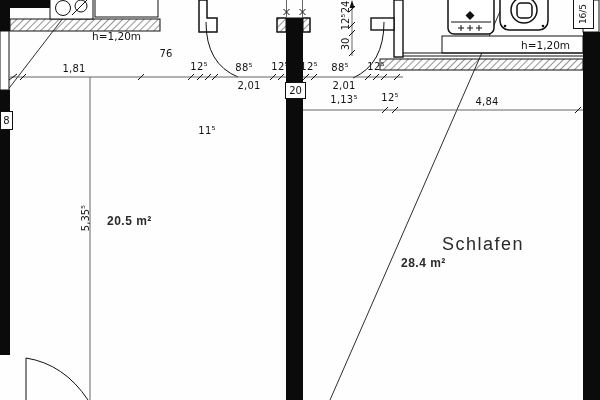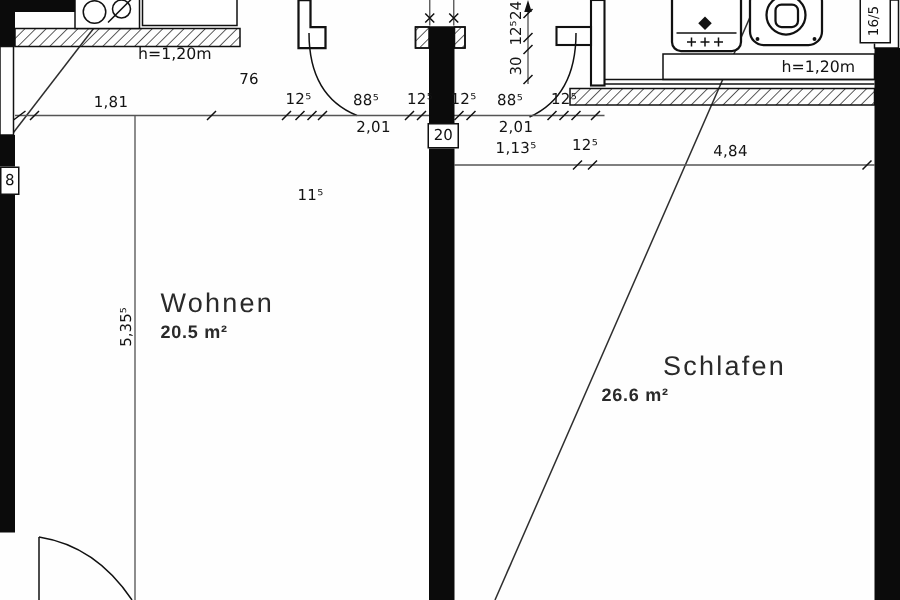--- a/index.html
+++ b/index.html
@@ -109,24 +109,23 @@
     <g fill="#0b0b0b">
       <rect x="0" y="0" width="50" height="8"></rect>
       <rect x="0" y="0" width="10" height="31"></rect>
       <rect x="0" y="31" width="9" height="59" fill="#fff" stroke="#111"></rect>
       <rect x="0" y="90" width="10" height="265"></rect>
       <rect x="286" y="18" width="17" height="382"></rect>
       <rect x="583" y="32" width="17" height="368"></rect>
     </g>
   </svg>
 
-  <div class="lbl room-name" style="left:107px;top:192px;">Wohnen</div>
   <div class="lbl room-area" style="left:107px;top:214px;">20.5 m²</div>
   <div class="lbl room-name" style="left:398px;top:234px;padding-left:44px;">Schlafen</div>
-  <div class="lbl room-area" style="left:401px;top:256px;">26.6 m²</div>
+  <div class="lbl room-area" style="left:401px;top:256px;">28.4 m²</div>
 
   <div class="lbl hlabel" style="left:92px;top:30px;">h=1,20m</div>
   <div class="lbl hlabel" style="left:521px;top:39px;">h=1,20m</div>
 
   <div class="lbl dim" style="left:74px;top:63px;">1,81</div>
   <div class="lbl dim" style="left:166px;top:48px;">76</div>
   <div class="lbl dim" style="left:199px;top:61px;">12⁵</div>
   <div class="lbl dim" style="left:244px;top:62px;">88⁵</div>
   <div class="lbl dim" style="left:280px;top:61px;">12⁵</div>
   <div class="lbl dim" style="left:309px;top:61px;">12⁵</div>

